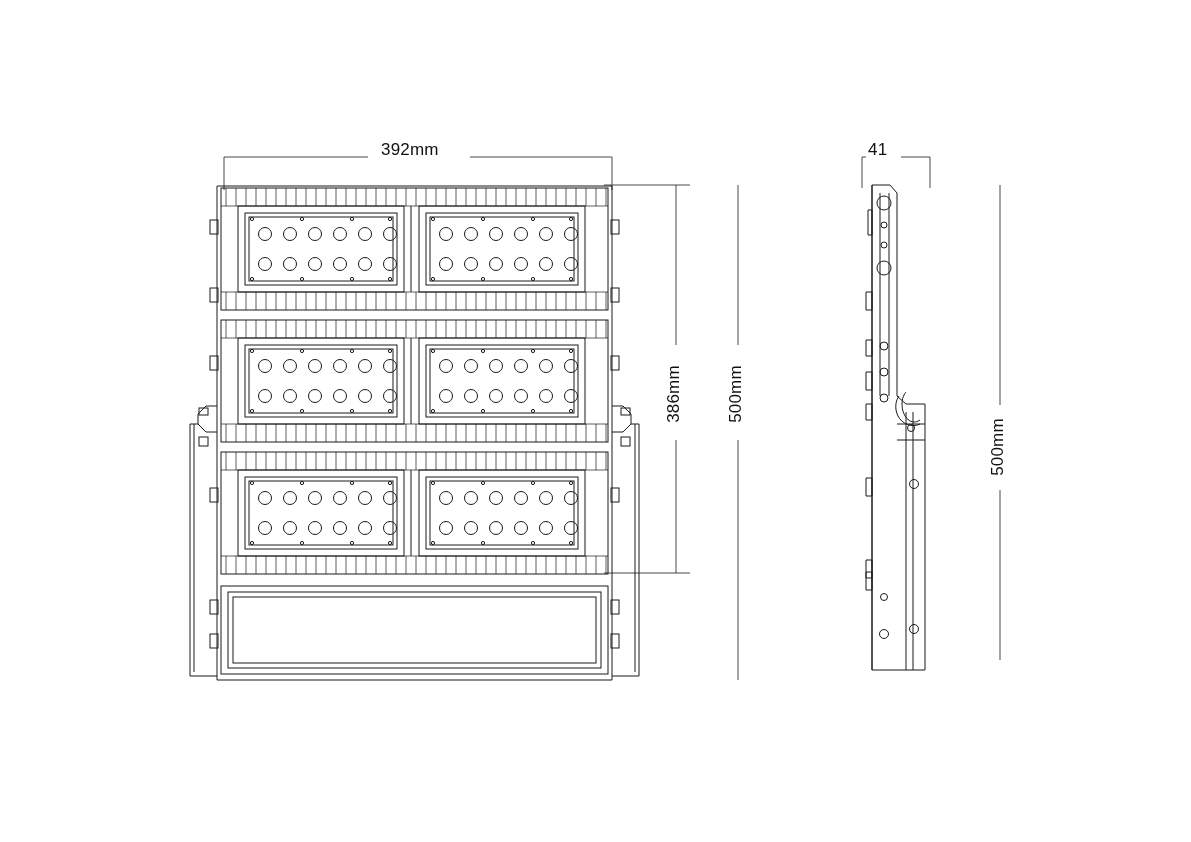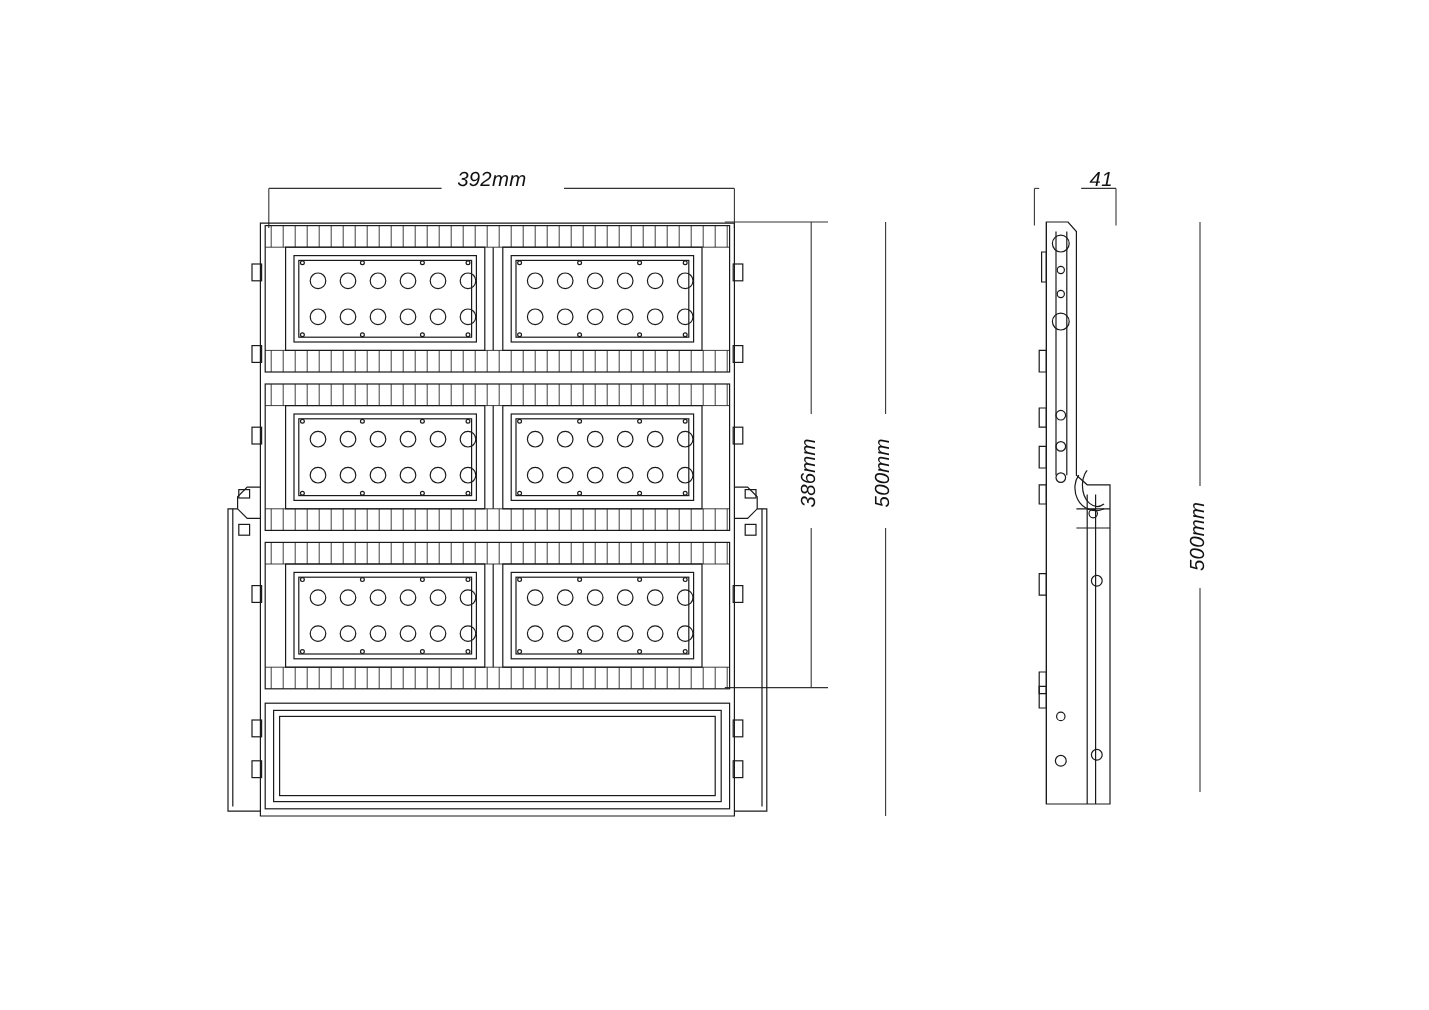--- a/index.html
+++ b/index.html
@@ -9,21 +9,20 @@
   }
   body {
     font-family: "Liberation Sans", sans-serif;
   }
   #page {
     position: relative;
     width: 1191px;
     height: 842px;
     background: #ffffff;
     overflow: hidden;
-    font-style: italic;
   }
   #drawing {
     position: absolute;
     left: 0;
     top: 0;
   }
   .dim-label {
     position: absolute;
     font-family: "Liberation Sans", sans-serif;
     font-size: 17px;
@@ -565,17 +564,17 @@
 
     </g>
   </svg>
 
   <div class="dim-label" style="left:381px; top:140px;">392mm</div>
 
   <div class="dim-label rot" style="left:634px; top:384px; width:80px; text-align:center;">386mm</div>
 
   <div class="dim-label rot" style="left:696px; top:384px; width:80px; text-align:center;">500mm</div>
 
-  <div class="dim-label" style="left:868px; top:140px;margin-left:40px;">41</div>
+  <div class="dim-label" style="left:868px; top:140px;">41</div>
 
   <div class="dim-label rot" style="left:958px; top:437px; width:80px; text-align:center;">500mm</div>
 
 </div>
 
 </body></html>

